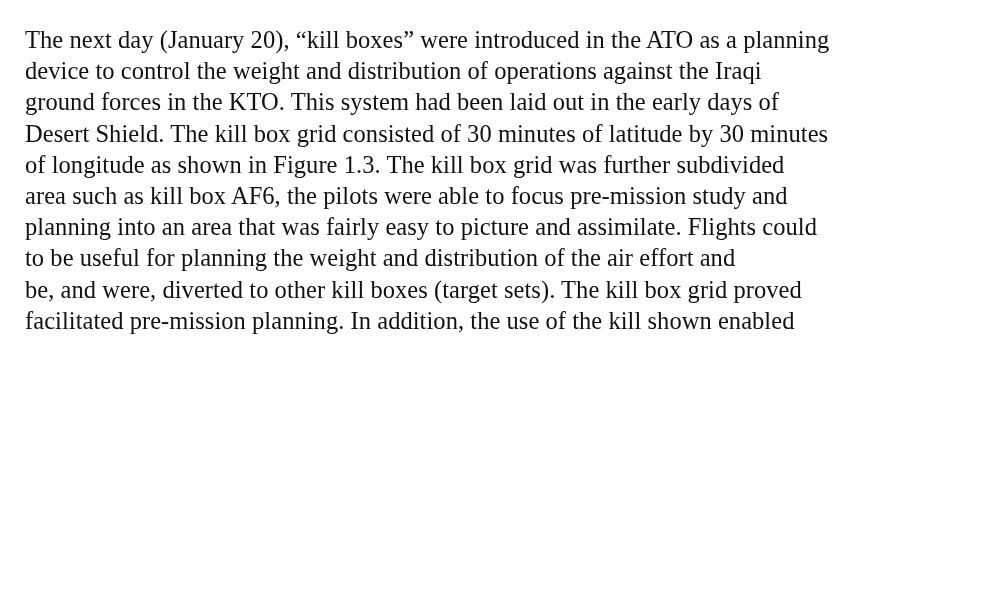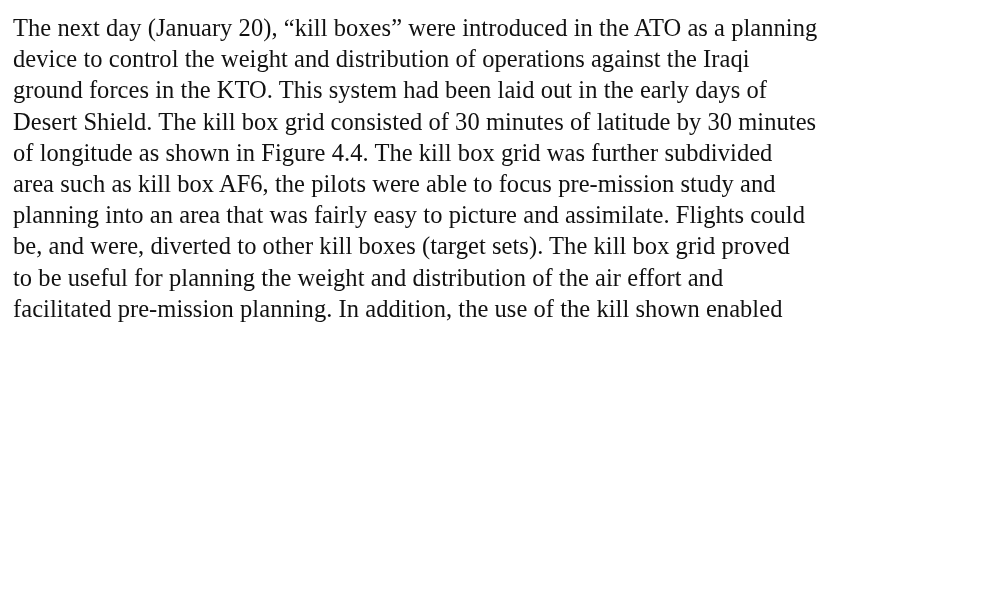--- a/index.html
+++ b/index.html
@@ -18,21 +18,21 @@
       left: 0;
       top: 0;
       width: 1000px;
       height: 608px;
       background: #ffffff;
     }
     .paragraph {
       position: absolute;
       left: 13px;
       top: 12px;
-      margin: 0;
+      margin: 12px;
       padding: 0;
     }
     .line {
       display: block;
       white-space: nowrap;
       font-family: "Liberation Serif", "DejaVu Serif", serif;
       font-size: 24.5px;
       line-height: 31.2px;
       color: #111111;
       letter-spacing: 0.05px;
@@ -40,20 +40,20 @@
   </style>
 </head>
 <body>
 
 <div class="page">
   <div class="paragraph">
     <span class="line">The next day (January 20), “kill boxes” were introduced in the ATO as a planning</span>
     <span class="line">device to control the weight and distribution of operations against the Iraqi</span>
     <span class="line">ground forces in the KTO.  This system had been laid out in the early days of</span>
     <span class="line">Desert Shield.  The kill box grid consisted of 30 minutes of latitude by 30 minutes</span>
-    <span class="line">of longitude as shown in Figure 4.4.  The kill box grid was further subdivided</span>
+    <span class="line">of longitude as shown in Figure 1.3.  The kill box grid was further subdivided</span>
     <span class="line">area such as kill box AF6, the pilots were able to focus pre-mission study and</span>
     <span class="line">planning into an area that was fairly easy to picture and assimilate.  Flights could</span>
+    <span class="line">to be useful for planning the weight and distribution of the air effort and</span>
     <span class="line">be, and were, diverted to other kill boxes (target sets).  The kill box grid proved</span>
-    <span class="line">to be useful for planning the weight and distribution of the air effort and</span>
     <span class="line">facilitated pre-mission planning.  In addition, the use of the kill shown enabled</span>
   </div>
 </div>
 
 </body></html>

